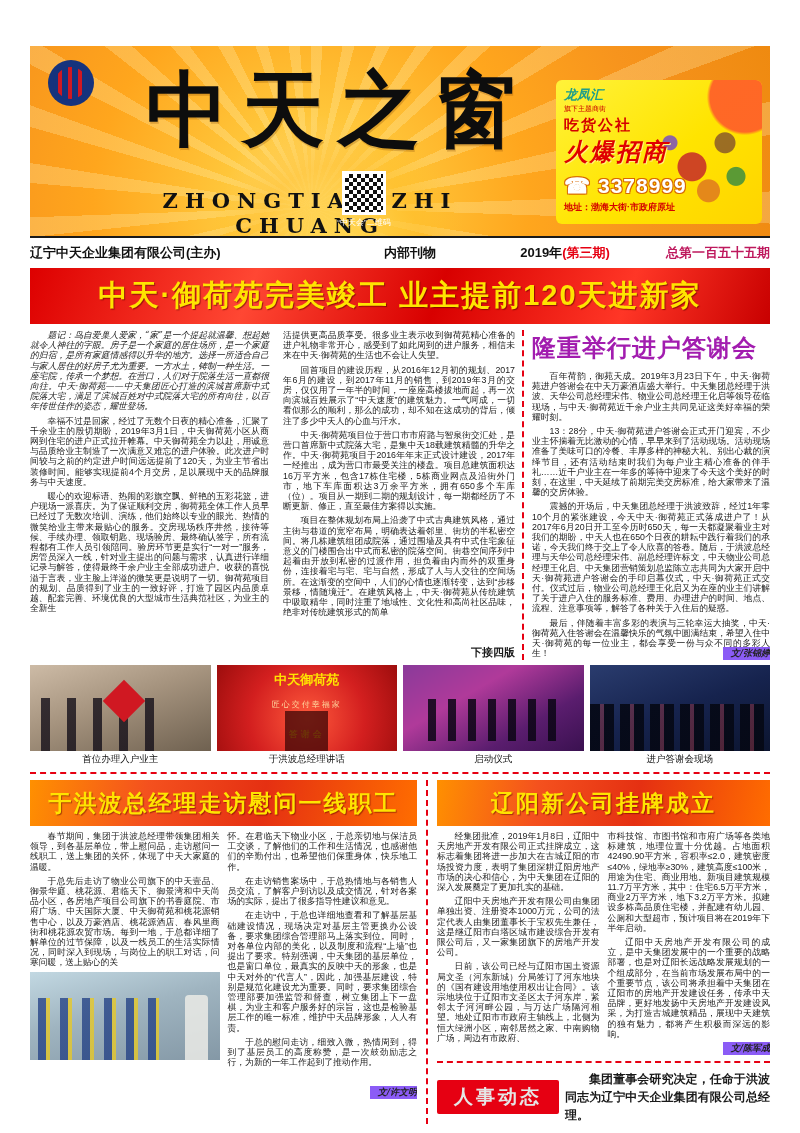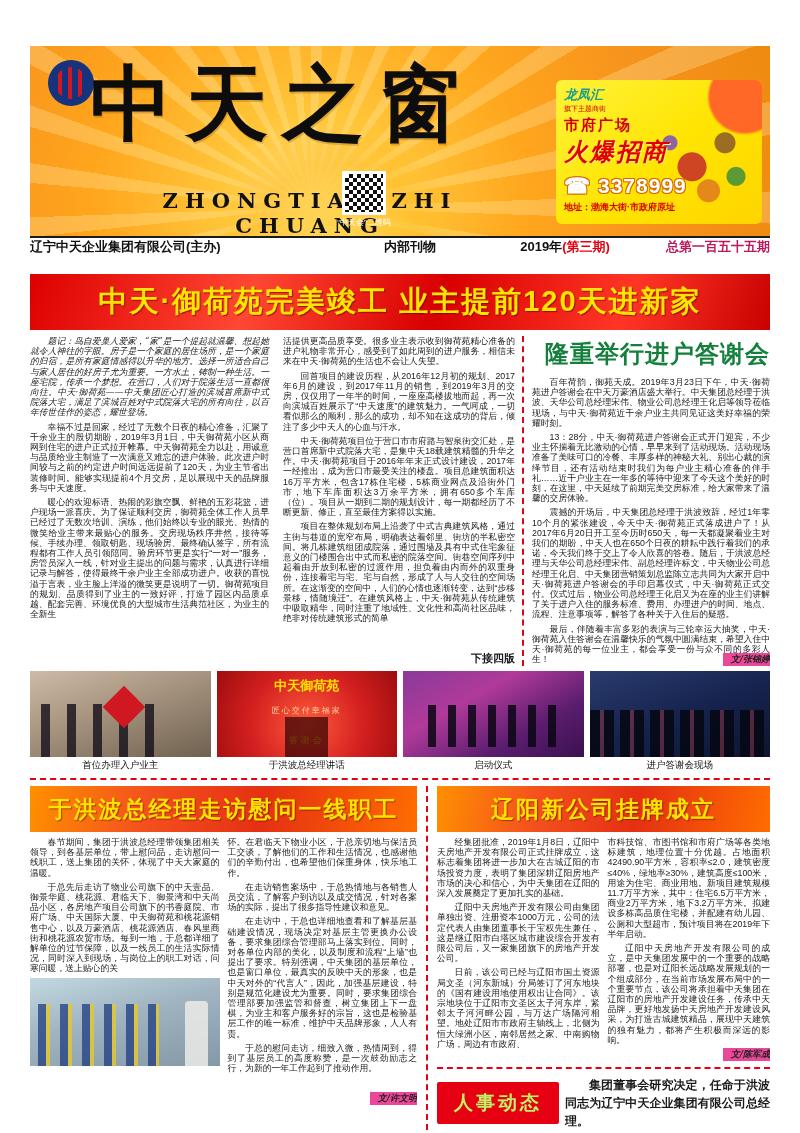--- a/index.html
+++ b/index.html
@@ -13,21 +13,21 @@
       overflow:hidden; }
   .masthead::before { content:""; position:absolute; inset:0;
       background: repeating-conic-gradient(from 0deg at 38% 85%, rgba(255,240,180,.28) 0 4deg, rgba(255,255,255,0) 4deg 11deg); }
   .masthead::after { content:""; position:absolute; left:24%; top:38%; width:260px; height:260px; border-radius:50%;
       background: radial-gradient(circle, rgba(255,215,80,.9) 0%, rgba(255,190,40,.55) 45%, rgba(255,190,40,0) 70%); }
   .logo { position:absolute; left:18px; top:14px; width:46px; height:46px; border-radius:50%;
       background:#16337d; z-index:3; }
   .logo i { position:absolute; inset:5px; border-radius:50%; display:block;
       background: repeating-linear-gradient(90deg, #16337d 0 3px, #d01822 3px 7px, #16337d 7px 10px);
       border:2px solid #16337d; }
-  .mast-title { position:absolute; left:60px; top:12px; width:440px; text-align:left; z-index:4;
+  .mast-title { position:absolute; left:60px; top:18px; width:440px; text-align:right; z-index:4;
       font-family:"DejaVu Serif", serif; font-weight:bold; font-size:82px; line-height:1.1; color:#0d0d0d;
       letter-spacing:14px; text-shadow:1px 2px 0 rgba(120,60,0,.25); }
   .mast-sub { position:absolute; left:60px; top:142px; width:440px; text-align:center; z-index:4;
       font-family:"DejaVu Serif", serif; font-weight:bold; font-size:21px; letter-spacing:7px; color:#111; }
   .qr-wrap { position:absolute; left:304px; bottom:8px; z-index:5; width:60px; text-align:center; }
   .qr { width:44px; height:44px; margin:0 auto; background:
       repeating-conic-gradient(#101010 0% 25%, #ffffff 0% 50%);
       background-size:8px 8px; border:3px solid #fff; }
   .qr-label { font-size:8px; color:#fff; margin-top:2px; white-space:nowrap; }
   
@@ -48,21 +48,21 @@
   .ad-logo-sub { font-size:7px; color:#c00; margin-bottom:2px; }
   .ad-brand { font-size:15px; font-weight:bold; color:#d40000; letter-spacing:2px; position:relative; z-index:2; }
   .ad-slogan { font-size:24px; font-weight:bold; font-style:italic; color:#e00000; letter-spacing:2px;
       text-shadow:1px 1px 0 #fff27a; position:relative; z-index:2; margin-top:1px; }
   .ad-phone { font-size:21px; font-weight:bold; color:#ffffff; letter-spacing:1px;
       text-shadow:1px 1px 0 #d86a00, -1px -1px 0 #d86a00, 1px -1px 0 #d86a00, -1px 1px 0 #d86a00;
       margin-top:6px; position:relative; z-index:2; }
   .ad-addr { font-size:9px; font-weight:bold; color:#d40000; margin-top:3px; position:relative; z-index:2; }
 
   
-  .info-bar { display:flex; height:38px; border-top:2px solid #1a1a1a;
+  .info-bar { display:flex; align-items:center; height:32px; border-top:2px solid #1a1a1a;
       font-size:13px; font-weight:bold; color:#111; }
   .info-bar .pub { width:300px; }
   .info-bar .cat { width:160px; text-align:center; }
   .info-bar .yr { width:150px; text-align:center; white-space:nowrap; }
   .info-bar .red { color:#e60012; }
   .info-bar .total { flex:1; text-align:right; color:#be185d; }
 
   
   .lead-banner { height:56px; display:flex; align-items:center; justify-content:center;
       background: linear-gradient(110deg, #dd0000 0%, #ff4733 30%, #d80000 55%, #ff3626 80%, #c80000 100%);
@@ -71,22 +71,22 @@
   
   .cols { display:flex; margin-top:6px; height:330px; overflow:hidden; }
   .col { overflow:hidden; position:relative; }
   .col1 { width:246px; padding-right:7px; }
   .col2 { width:246px; padding:0 7px; }
   .col3 { width:248px; border-left:2px dashed #e60012; padding-left:8px; }
   .art p { font-size:8.8px; line-height:1.16; text-align:justify; text-indent:2em; margin-bottom:4px; color:#1a1a1a; }
   .art p.cont { text-indent:0; }
   .handwrite { font-family:"DejaVu Serif", serif; font-style:italic; color:#2a2a2a; }
   .continued { position:absolute; right:7px; bottom:0; background:#fff; font-size:11px; font-weight:bold; padding-left:8px; }
-  .sub-head { font-size:24px; font-weight:bold; color:#15803d; text-align:right; letter-spacing:1px; margin:2px 0 7px 0; }
-  .sig { position:absolute; right:0; bottom:0; background:#ec4899; font-size:9px; font-weight:bold; font-style:italic;
+  .sub-head { font-size:24px; font-weight:bold; color:#a21caf; text-align:left; letter-spacing:1px; margin:2px 0 7px 0; }
+  .sig { position:absolute; right:0; bottom:0; background:#8b5cf6; font-size:9px; font-weight:bold; font-style:italic;
       font-family:"DejaVu Serif", serif; padding-left:8px; color:#222; }
 
   
   .photos { display:flex; gap:6px; margin-top:5px; }
   .photo-box { flex:1; }
   .photo { height:86px; position:relative; overflow:hidden; }
   .caption { font-size:9.5px; text-align:center; padding-top:2px; color:#111; }
   .ph1 { background:linear-gradient(160deg,#cdbba6 0%,#a5937e 45%,#6f6150 100%); }
   .ph1 .knot { position:absolute; left:44%; top:24%; width:30px; height:30px; background:#d01822; transform:rotate(45deg); }
   .ph1 .fig { position:absolute; bottom:0; left:6%; width:70%; height:62%;
@@ -115,21 +115,21 @@
   .b-body .bcol + .bcol { padding-left:8px; }
   .left-body { height:268px; }
   .right-body { height:224px; }
   .bphoto { width:100%; height:88px; margin-top:3px; position:relative; overflow:hidden;
       background:linear-gradient(165deg,#c2d8e2 0%,#9fb4c0 45%,#8498a6 100%); }
   .bphoto .fig { position:absolute; bottom:0; left:4%; width:64%; height:70%;
       background:repeating-linear-gradient(90deg, rgba(30,60,130,.75) 0 8px, rgba(230,200,40,.8) 8px 12px, rgba(0,0,0,0) 12px 22px); }
   .bphoto .fig2 { position:absolute; bottom:0; right:6%; width:12%; height:74%;
       background:rgba(235,235,230,.85); border-radius:4px 4px 0 0; }
   .hr-row { display:flex; align-items:center; margin-top:6px; border-top:2px dashed #e60012; padding-top:7px; }
-  .hr-tag { width:122px; height:42px; background:#e60012; color:#bef264; font-size:19px; font-weight:bold;
+  .hr-tag { width:122px; height:34px; background:#e60012; color:#e5e5e5; font-size:19px; font-weight:bold;
       display:flex; align-items:center; justify-content:center; letter-spacing:3px; border-radius:2px;text-align:center; }
   .hr-text { flex:1; padding-left:6px; font-size:12px; font-weight:bold; line-height:1.5; text-align:justify; text-indent:2em; }
 
   
   .footer { margin-top:16px; border-top:1px solid #555; padding:5px 0 3px 0; display:flex; align-items:center; gap:7px; white-space:nowrap; }
   .flabel { background:#9a9a9a; color:#fff; font-size:10px; font-weight:bold; padding:1px 3px; }
   .fvalue { color:#8c4a3c; font-size:10px; font-weight:bold; }
   .fvalue.mono { font-family:"Liberation Mono", monospace; font-weight:normal; }
   .red-bar { height:9px; background:#cf000e; margin-top:2px; }
 </style>
@@ -144,21 +144,21 @@
       </div>
     <div class="mast-title">中天之窗</div>
     <div class="mast-sub">ZHONGTIAN ZHI CHUANG</div>
     <div class="qr-wrap">
       <div class="qr"></div>
       <div class="qr-label">“中天会”二维码</div>
     </div>
     <div class="ad">
       <div class="ad-logo">龙凤汇</div>
       <div class="ad-logo-sub">旗下主题商街</div>
-      <div class="ad-brand">市府广场</div>
+      <div class="ad-brand">吃货公社</div>
       <div class="ad-slogan">火爆招商</div>
       <div class="ad-phone">☎ 3378999</div>
       <div class="ad-addr">地址：渤海大街·市政府原址</div>
     </div>
   </div>
 
   <div class="info-bar">
     <span class="pub">辽宁中天企业集团有限公司(主办)</span>
     <span class="cat">内部刊物</span>
     <span class="yr"><span>2019年</span><span class="red">(第三期)</span></span>

